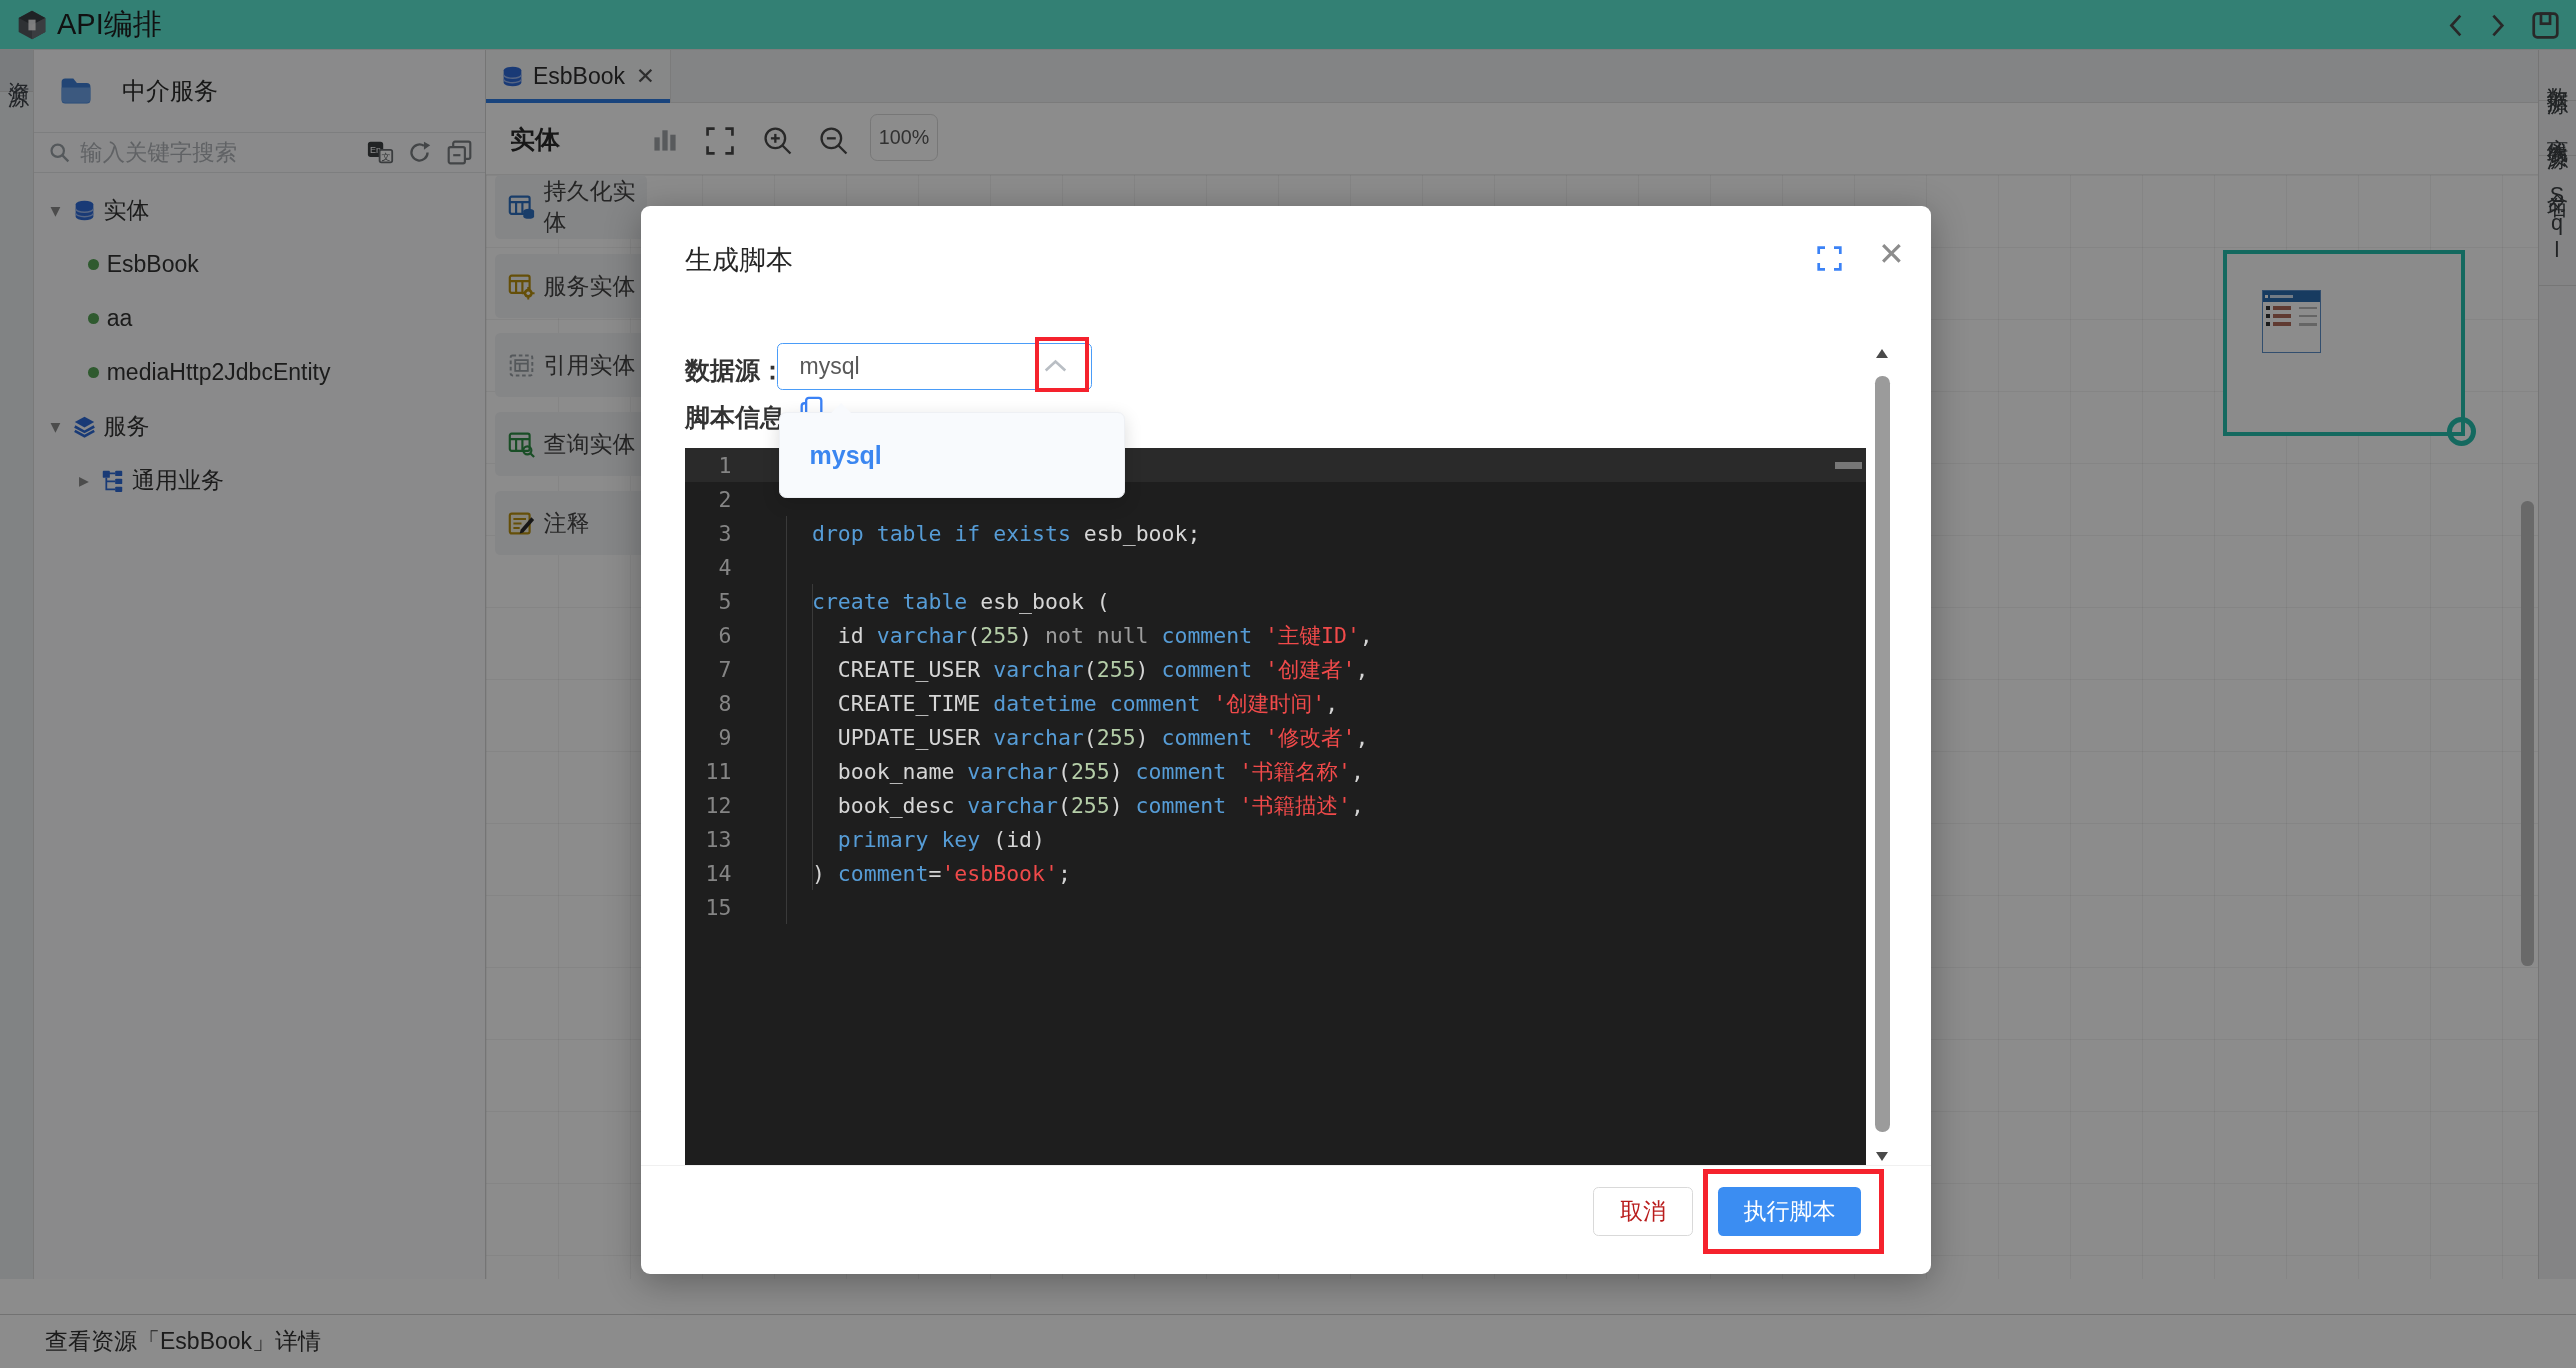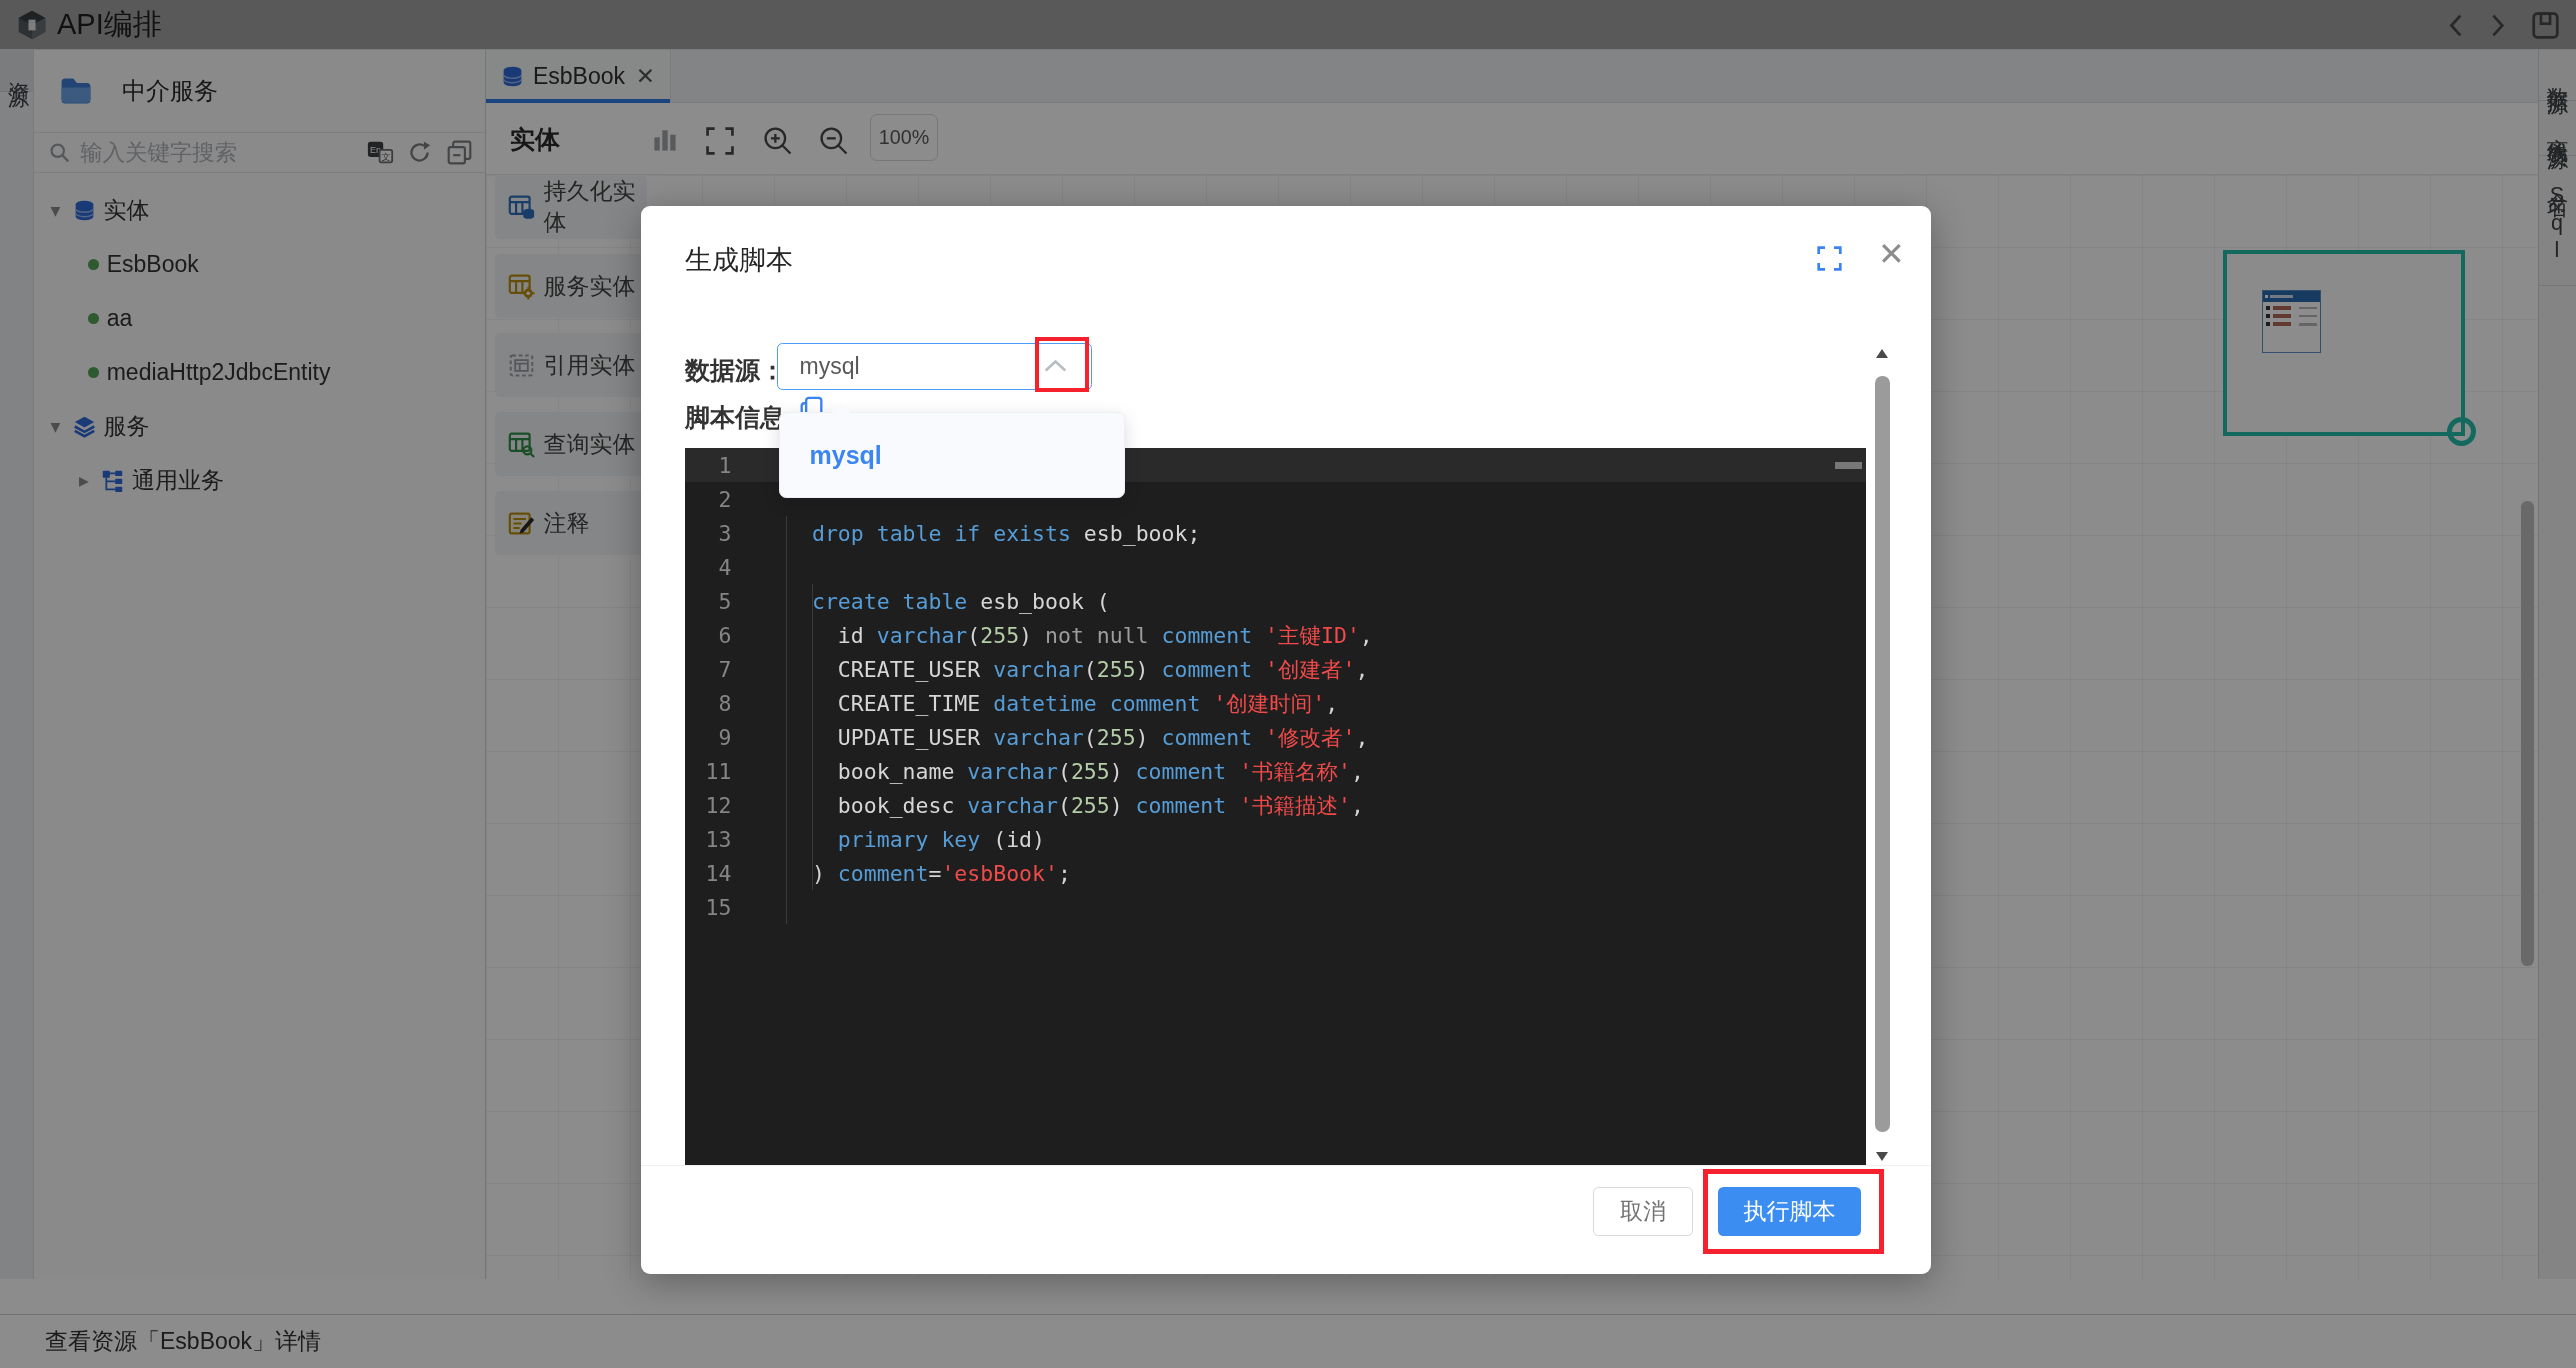--- a/index.html
+++ b/index.html
@@ -4,21 +4,21 @@
 <style>
   :root{
     --accent:#2e7ce4; --run:#3b8df2; --annot:#f5222d; --teal:#26bfae;
     --edbg:#1e1e1e; --ck:#569cd6; --ci:#d6d6d6; --cn:#b5cea8; --cs:#f04a4a; --cp:#d4d4d4; --cd:#9d9d9d;
   }
   *{margin:0;padding:0;box-sizing:border-box;}
   body{font-family:"Liberation Sans","DejaVu Sans",sans-serif;background:#222;}
   .app{position:relative;width:2576px;height:1368px;background:#fff;overflow:hidden;font-size:23px;color:#333;}
 
   
-  .titlebar{position:absolute;left:0;top:0;width:2576px;height:50px;background:#a3a3a3;border-bottom:0.9px solid #e4e4e4;display:flex;align-items:center;}
+  .titlebar{position:absolute;left:0;top:0;width:2576px;height:50px;background:#5eead4;border-bottom:0.9px solid #e4e4e4;display:flex;align-items:center;}
   .titlebar .logo{margin-left:16px;}
   .titlebar .apptitle{margin-left:9px;font-size:29px;font-weight:500;color:#1f1f1f;}
   .tb-icons{position:absolute;right:16px;top:0;height:50px;display:flex;align-items:center;gap:23px;color:#4a4a4a;}
 
   
   .frame{position:absolute;left:0;top:50px;width:2576px;height:1229px;display:flex;}
   .lstrip{width:34px;background:#eceef0;border-right:0.9px solid #dcdcdc;position:relative;}
   .lstrip .vtab{width:100%;padding:14.3px 0 16px 0;background:#dfe2e6;border-bottom:0.9px solid #d4d4d4;
     writing-mode:vertical-rl;text-orientation:upright;margin:0 auto;text-align:center;font-size:21.5px;color:#40454c;letter-spacing:5.4px;display:block;}
   .sidebar{width:452px;background:#fbfcfd;border-right:0.9px solid #d5d5d5;position:relative;}
@@ -95,21 +95,21 @@
   .ed-dash{position:absolute;right:3.6px;top:14.3px;width:27px;height:7.2px;background:#777;}
   .dropdown{position:absolute;left:138px;top:206px;width:346px;height:86px;background:#f8fafd;border:0.9px solid #eef0f4;border-radius:7.2px;
     box-shadow:0 5.4px 18px rgba(0,0,0,0.14);z-index:5;display:flex;align-items:center;}
   .dropdown .notch{position:absolute;left:54px;top:-7.2px;width:14.3px;height:14.3px;background:#f8fafd;transform:rotate(45deg);}
   .dd-option{margin-left:29.5px;font-size:25px;font-weight:bold;color:#3b86f0;}
   .m-scroll{position:absolute;left:1229px;top:139px;width:25px;height:820px;background:#fff;}
   .m-scroll .thumb{position:absolute;left:5.4px;top:31px;width:14.3px;height:756px;background:#9b9b9b;border-radius:7.2px;}
   .tri-up{position:absolute;left:6.3px;top:3.6px;width:0;height:0;border-left:6.3px solid transparent;border-right:6.3px solid transparent;border-bottom:9px solid #4a4a4a;}
   .tri-down{position:absolute;left:6.3px;bottom:3.6px;width:0;height:0;border-left:6.3px solid transparent;border-right:6.3px solid transparent;border-top:9px solid #4a4a4a;}
   .m-footer{position:absolute;left:0;top:959px;width:1290px;height:109px;border-top:0.9px solid #f0f0f0;}
-  .btn-cancel{position:absolute;left:952px;top:20.6px;width:100px;height:49px;border:0.9px solid #d9d9d9;border-radius:5.4px;background:#fff;font-size:23px;color:#737373;display:flex;align-items:center;justify-content:center;}
+  .btn-cancel{position:absolute;left:952px;top:20.6px;width:100px;height:49px;border:0.9px solid #d9d9d9;border-radius:5.4px;background:#fff;font-size:23px;color:#b91c1c;display:flex;align-items:center;justify-content:center;}
   .btn-run{position:absolute;left:1077px;top:20.6px;width:143px;height:49px;border-radius:5.4px;background:var(--run);font-size:23px;color:#fff;display:flex;align-items:center;justify-content:center;}
   .annot{position:absolute;border:4.5px solid var(--annot);z-index:70;background:transparent;}
   .annot.run{border-width:5.4px;}
   svg{display:block;}
 </style>
 </head>
 <body>
 
 <div class="app">
 

